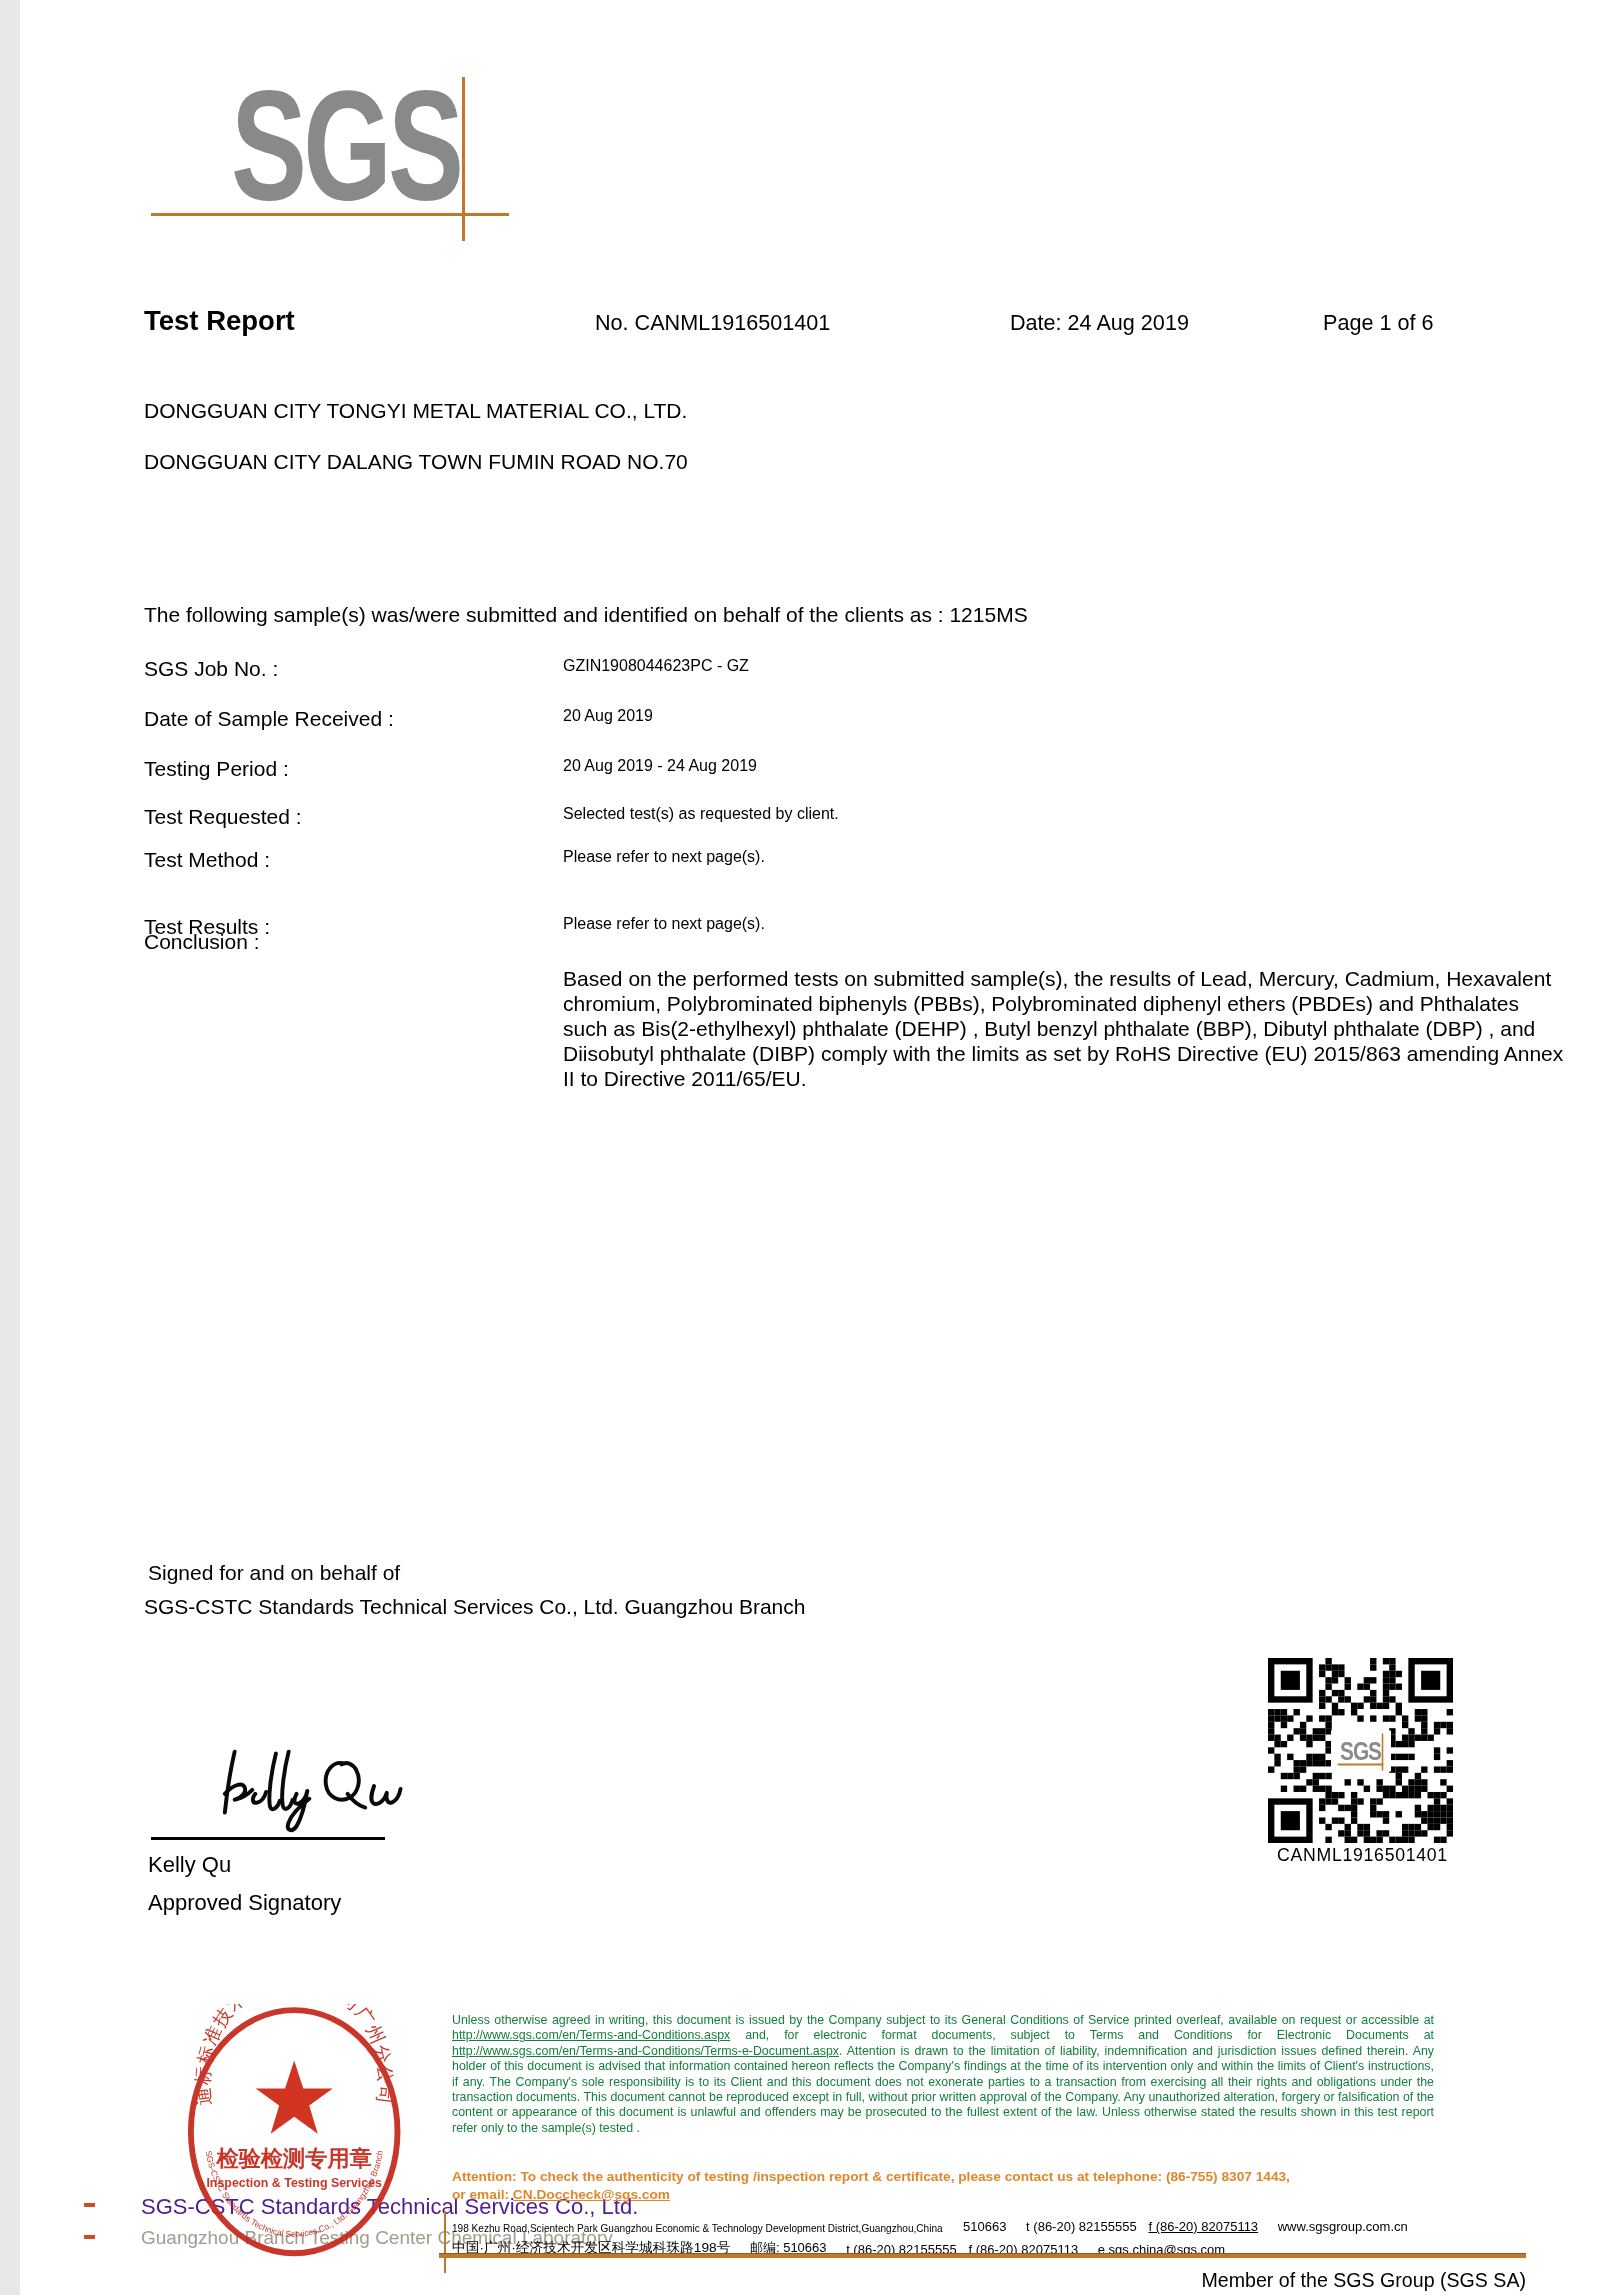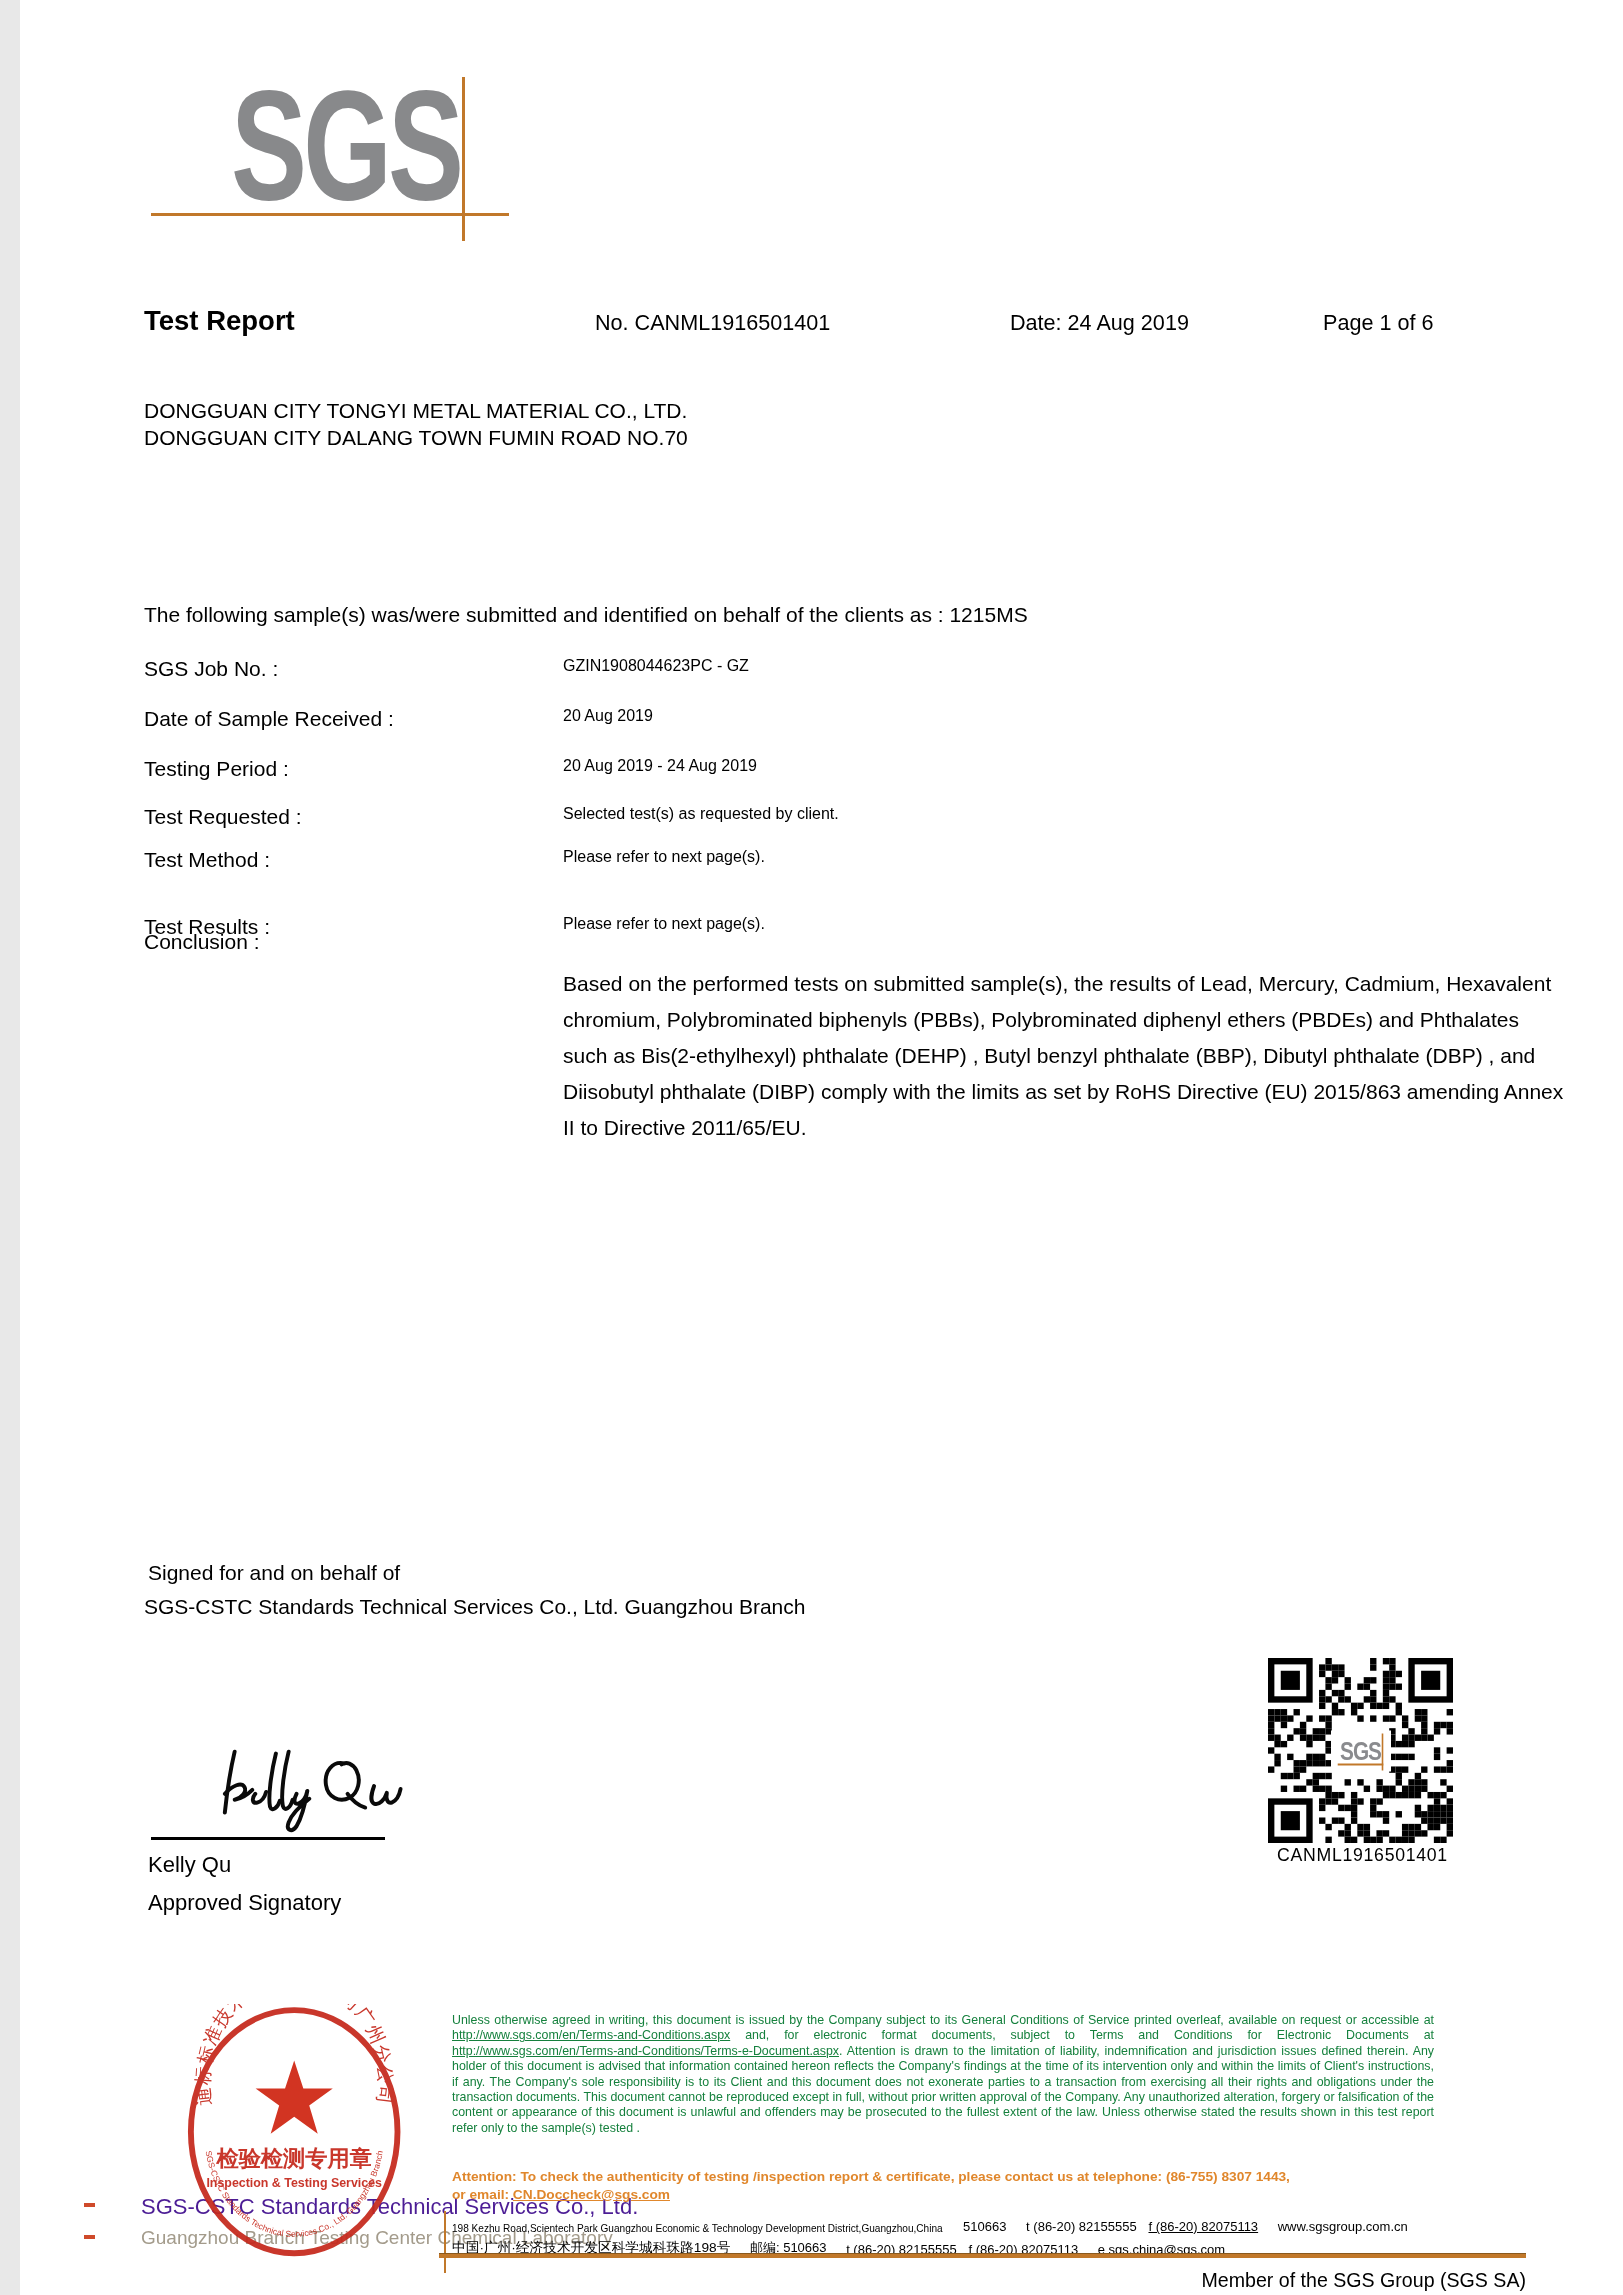--- a/index.html
+++ b/index.html
@@ -16,31 +16,31 @@
 
   
   .doc-title{left:124px;top:305px;font-size:27.5px;font-weight:bold;}
   .hdr{font-size:21.6px;}
   .hdr-no{left:575px;top:310px;}
   .hdr-date{left:990px;top:310px;}
   .hdr-page{left:1303px;top:310px;}
 
   
   .client-name{left:124px;top:399px;font-size:21px;}
-  .client-addr{left:124px;top:426px;font-size:21px;}
+  .client-addr{left:124px;top:450px;font-size:21px;}
 
   .intro{left:124px;top:603px;font-size:21px;}
 
   
   .flabel{left:124px;font-size:21px;}
   .fvalue{left:543px;font-size:16px;}
   .row1{top:657px;} .row2{top:707px;} .row3{top:757px;}
   .row4{top:805px;} .row5{top:848px;} .row6{top:915px;}
   .rowc{top:930px;}
-  .conclusion-text{left:543px;top:966px;width:1001px;font-size:21px;line-height:36px;}
+  .conclusion-text{left:543px;top:966px;width:1001px;font-size:21px;line-height:25px;}
 
   
   .signed-for{left:128px;top:1561px;font-size:21px;}
   .signed-co{left:124px;top:1595px;font-size:21px;}
   .sig-svg{left:196px;top:1738px;}
   .sig-line{left:131px;top:1837px;width:234px;height:3.3px;background:#000;}
   .sig-name{left:128px;top:1852px;font-size:22px;}
   .sig-role{left:128px;top:1890px;font-size:22px;}
 
   

